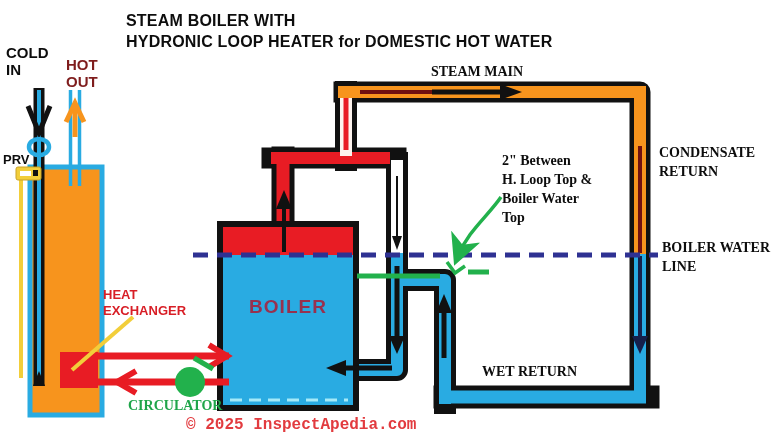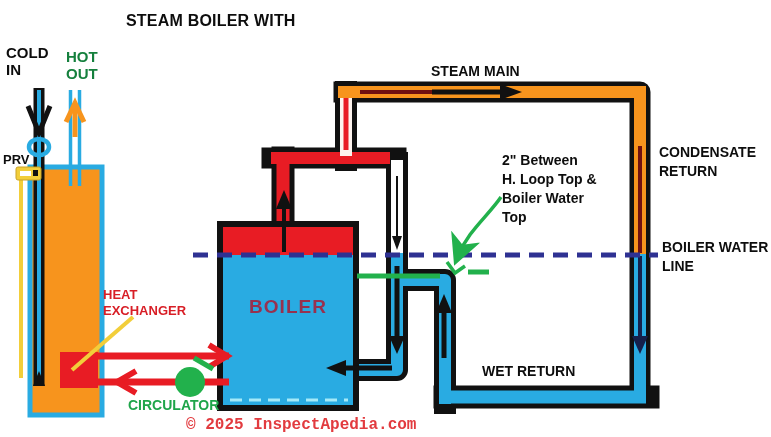--- a/index.html
+++ b/index.html
@@ -5,28 +5,28 @@
   html,body{margin:0;padding:0;background:#fff;}
   #stage{
     position:relative;width:771px;height:437px;background:#ffffff;overflow:hidden;
     font-family:"Liberation Sans",sans-serif;
   }
   #diagram-svg{position:absolute;left:0;top:0;}
   .lbl{position:absolute;font-weight:bold;white-space:nowrap;line-height:1.15;
        font-family:"Liberation Sans",sans-serif;}
   .lbl div{white-space:nowrap;}
   .t-black{color:#0d0d0d;}
-  .t-orange{color:#15803d;}
+  .t-orange{color:#7f1d1d;margin-top:8px;}
   .t-red{color:#D81E26;}
   .t-green{color:#1FA54A;}
   .t-maroon{color:#97314F;}
   .t-copy{color:#E23B3F;font-family:Liberation Mono, monospace;}
   .title{font-size:16px;line-height:21px;letter-spacing:0.2px;}
   .f15{font-size:15px;line-height:17px;}
-  .f14{font-size:14px;line-height:19px;}
+  .f14{font-size:14px;line-height:19px;font-family:Liberation Serif, serif;}
   .f13{font-size:13px;line-height:16px;}
   .f16{font-size:16px;}
   .f19{font-size:19px;line-height:28px;letter-spacing:1px;}
 </style>
 </head>
 <body>
 
 <div id="stage">
 
   <svg id="diagram-svg" width="771" height="437" viewBox="0 0 771 437">
@@ -120,20 +120,21 @@
     <g>
       <path d="M357,276 L440,276" stroke-width="5" fill="none" stroke="#22B14C"></path>
       <path d="M468,272 L489,272" stroke-width="5" fill="none" stroke="#22B14C"></path>
       <path d="M501,197 C488,216 468,231 458,256" stroke-width="3.5" fill="none" marker-end="url(#greenArrow)" stroke="#22B14C"></path>
       <polyline points="447,262 455,273 465,266" stroke-width="3.5" fill="none" stroke="#22B14C"></polyline>
     </g>
   </svg>
 
   <div class="lbl title t-black" style="left:126px;top:10px;">
     <div>STEAM BOILER WITH</div>
+    <div>HYDRONIC LOOP HEATER for DOMESTIC HOT WATER</div>
   </div>
 
   <div class="lbl f15 t-black" style="left:6px;top:44px;">
     <div>COLD</div>
     <div>IN</div>
   </div>
 
   <div class="lbl f15 t-orange" style="left:66px;top:48px;">
     <div>HOT</div>
     <div>OUT</div>

